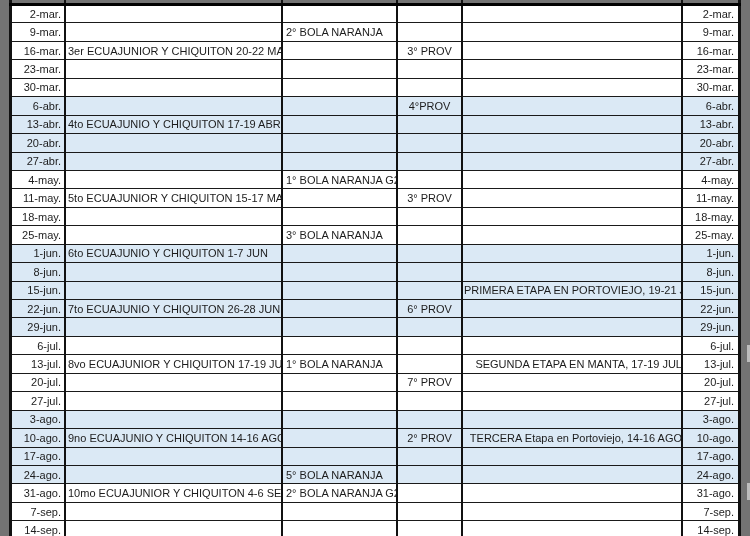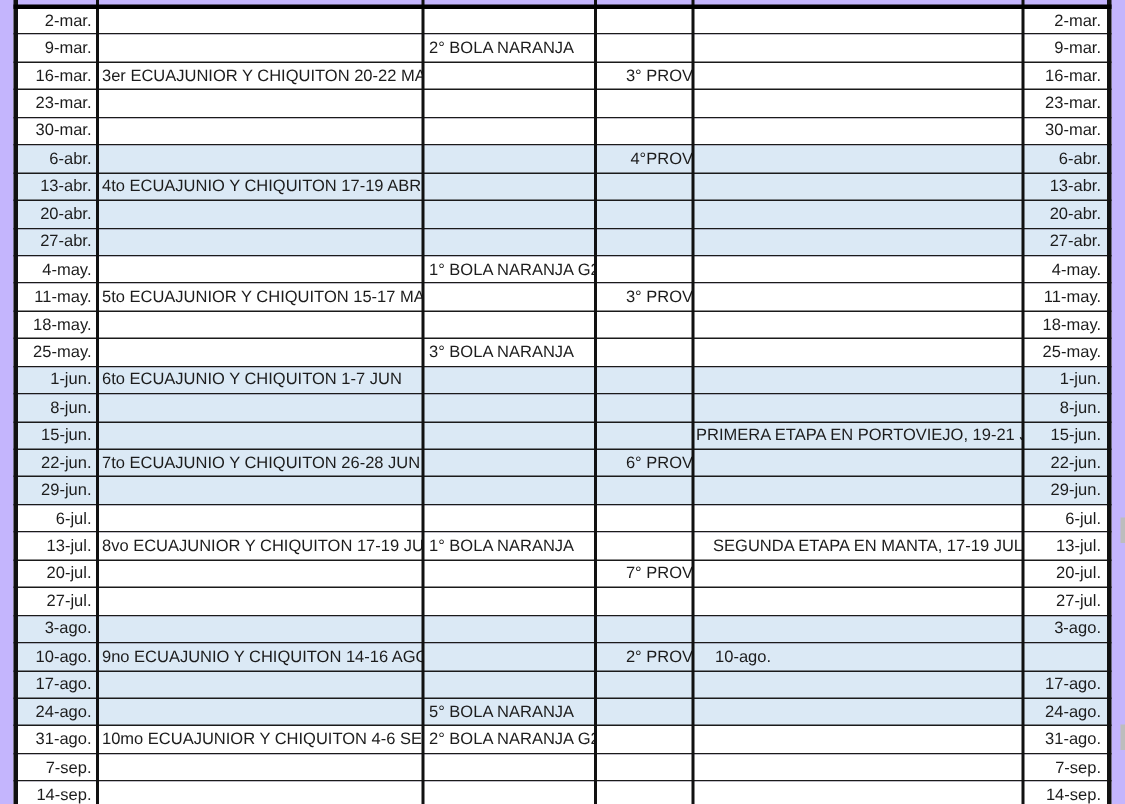--- a/index.html
+++ b/index.html
@@ -1,27 +1,27 @@
 <!DOCTYPE html>
 <html style="--shaded: #dbe9f5;"><head>
 <meta charset="utf-8">
 <style>
   html,body{margin:0;padding:0;background:#fff;}
-  .stage{position:relative;width:750px;height:536px;overflow:hidden;background:#c4b5fd;
+  .stage{position:relative;width:750px;height:536px;overflow:hidden;background:#737373;
          font-family:"Liberation Sans",sans-serif;color:#1c1c1c;}
   
   .rows{position:absolute;left:9px;top:5px;width:732px;}
   .row{display:flex;height:18.45px;box-sizing:border-box;border-bottom:1px solid #1a1a1a;background:#ffffff;}
   .row.shaded{background:var(--shaded,#dbe9f5);}
   .cell{box-sizing:border-box;font-size:11px;line-height:16px;white-space:nowrap;overflow:hidden;
         display:flex;flex-direction:column;justify-content:center;}
   .c-date {width:56px;text-align:right;padding-right:4px;}
   .c-event{width:217px;text-align:left;padding-left:3px;}
   .c-bola {width:115px;text-align:left;padding-left:4px;padding-right:2px;}
-  .c-prov {width:65px;text-align:right;}
+  .c-prov {width:65px;text-align:center;}
   .c-etapa{width:220px;text-align:right;padding-left:2px;}
   .c-rdate{width:59px;text-align:right;padding-right:7px;}
   
   .vline{position:absolute;top:0;bottom:0;background:#111;z-index:5;}
   .v-outer-left {left:9px;width:3px;}
   .v-date-sep   {left:64px;width:2px;}
   .v-event-sep  {left:281px;width:2px;}
   .v-bola-sep   {left:396px;width:2px;}
   .v-prov-sep   {left:461px;width:2px;}
   .v-etapa-sep  {left:681px;width:2px;}
@@ -218,20 +218,21 @@
         <div class="cell c-bola"></div>
         <div class="cell c-prov"></div>
         <div class="cell c-etapa"></div>
         <div class="cell c-rdate">3-ago.</div>
       </div>
       <div class="row shaded">
         <div class="cell c-date">10-ago.</div>
         <div class="cell c-event">9no ECUAJUNIO Y CHIQUITON 14-16 AGO</div>
         <div class="cell c-bola"></div>
         <div class="cell c-prov">2° PROV</div>
+        <div class="cell c-etapa">TERCERA Etapa en Portoviejo, 14-16 AGO</div>
         <div class="cell c-rdate">10-ago.</div>
       </div>
       <div class="row shaded">
         <div class="cell c-date">17-ago.</div>
         <div class="cell c-event"></div>
         <div class="cell c-bola"></div>
         <div class="cell c-prov"></div>
         <div class="cell c-etapa"></div>
         <div class="cell c-rdate">17-ago.</div>
       </div>

